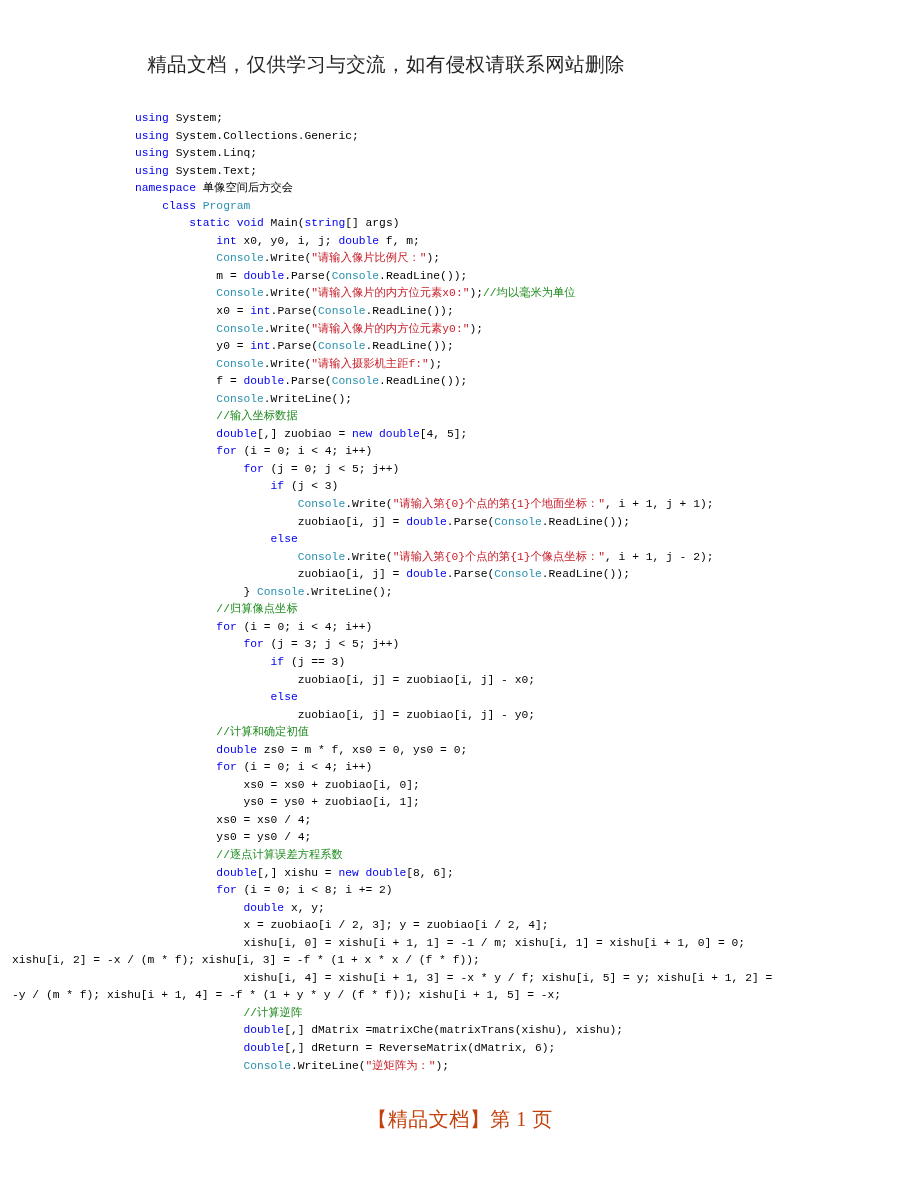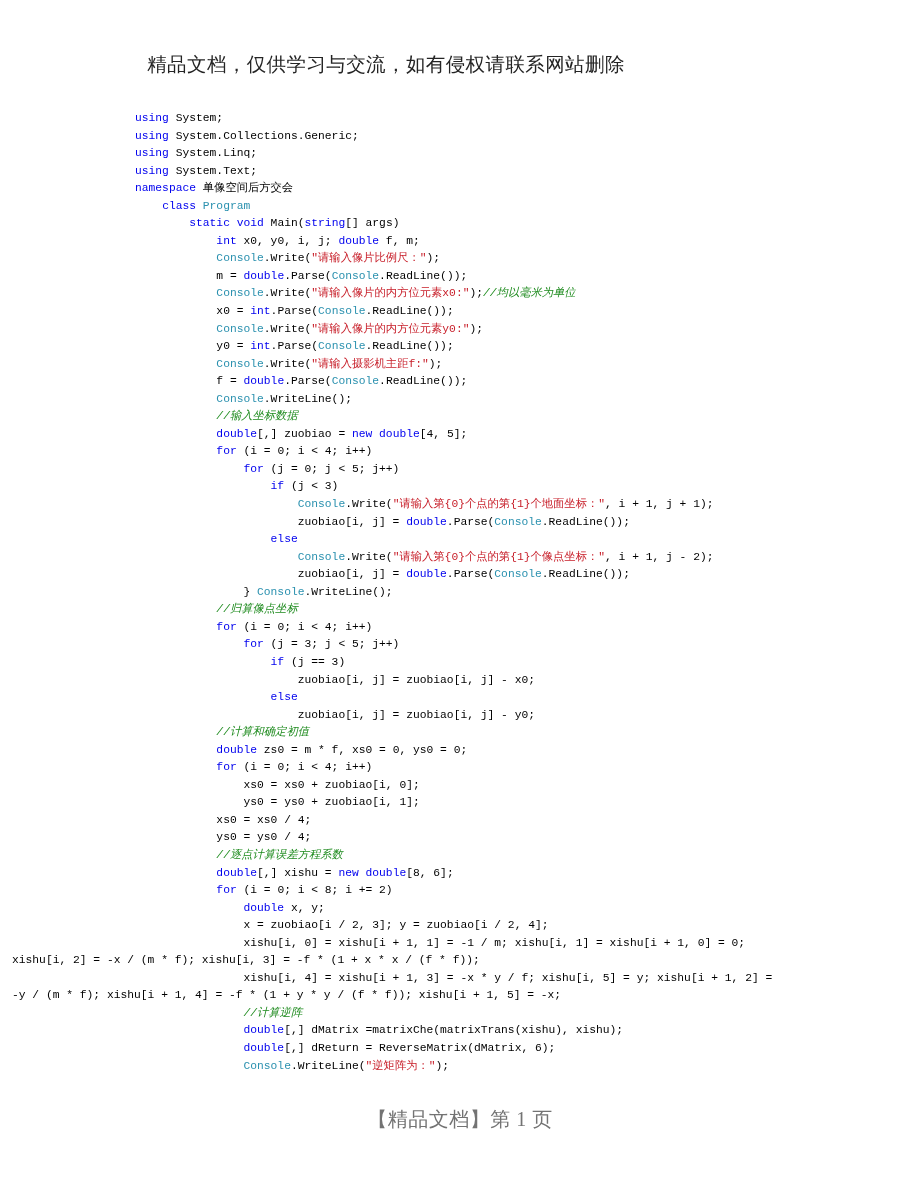--- a/index.html
+++ b/index.html
@@ -42,31 +42,31 @@
     padding-left: 135px;
     white-space: pre;
   }
   
   .code-line.wrap {
     padding-left: 12px;
   }
   .tok-kw   { color: #0000EE; }
   .tok-type { color: #2B91AF; margin-top: 25px; }
   .tok-str  { color: #C8202B; }
-  .tok-cmt  { color: #1E8B1E; font-style: italic; }
+  .tok-cmt  { color: #1E8B1E; }
   .tok-txt  { color: #000000; }
   .footer {
     position: absolute;
     left: 0;
     top: 1106px;
     width: 920px;
     text-align: center;
     font-family: "Liberation Serif", serif;
     font-size: 20px;
-    color: #737373;
+    color: #c2410c;
     letter-spacing: 0.5px;
     white-space: nowrap;
   }
 </style>
 </head>
 <body>
 
 <div class="page">
 
   <div class="header-banner">精品文档，仅供学习与交流，如有侵权请联系网站删除</div>

